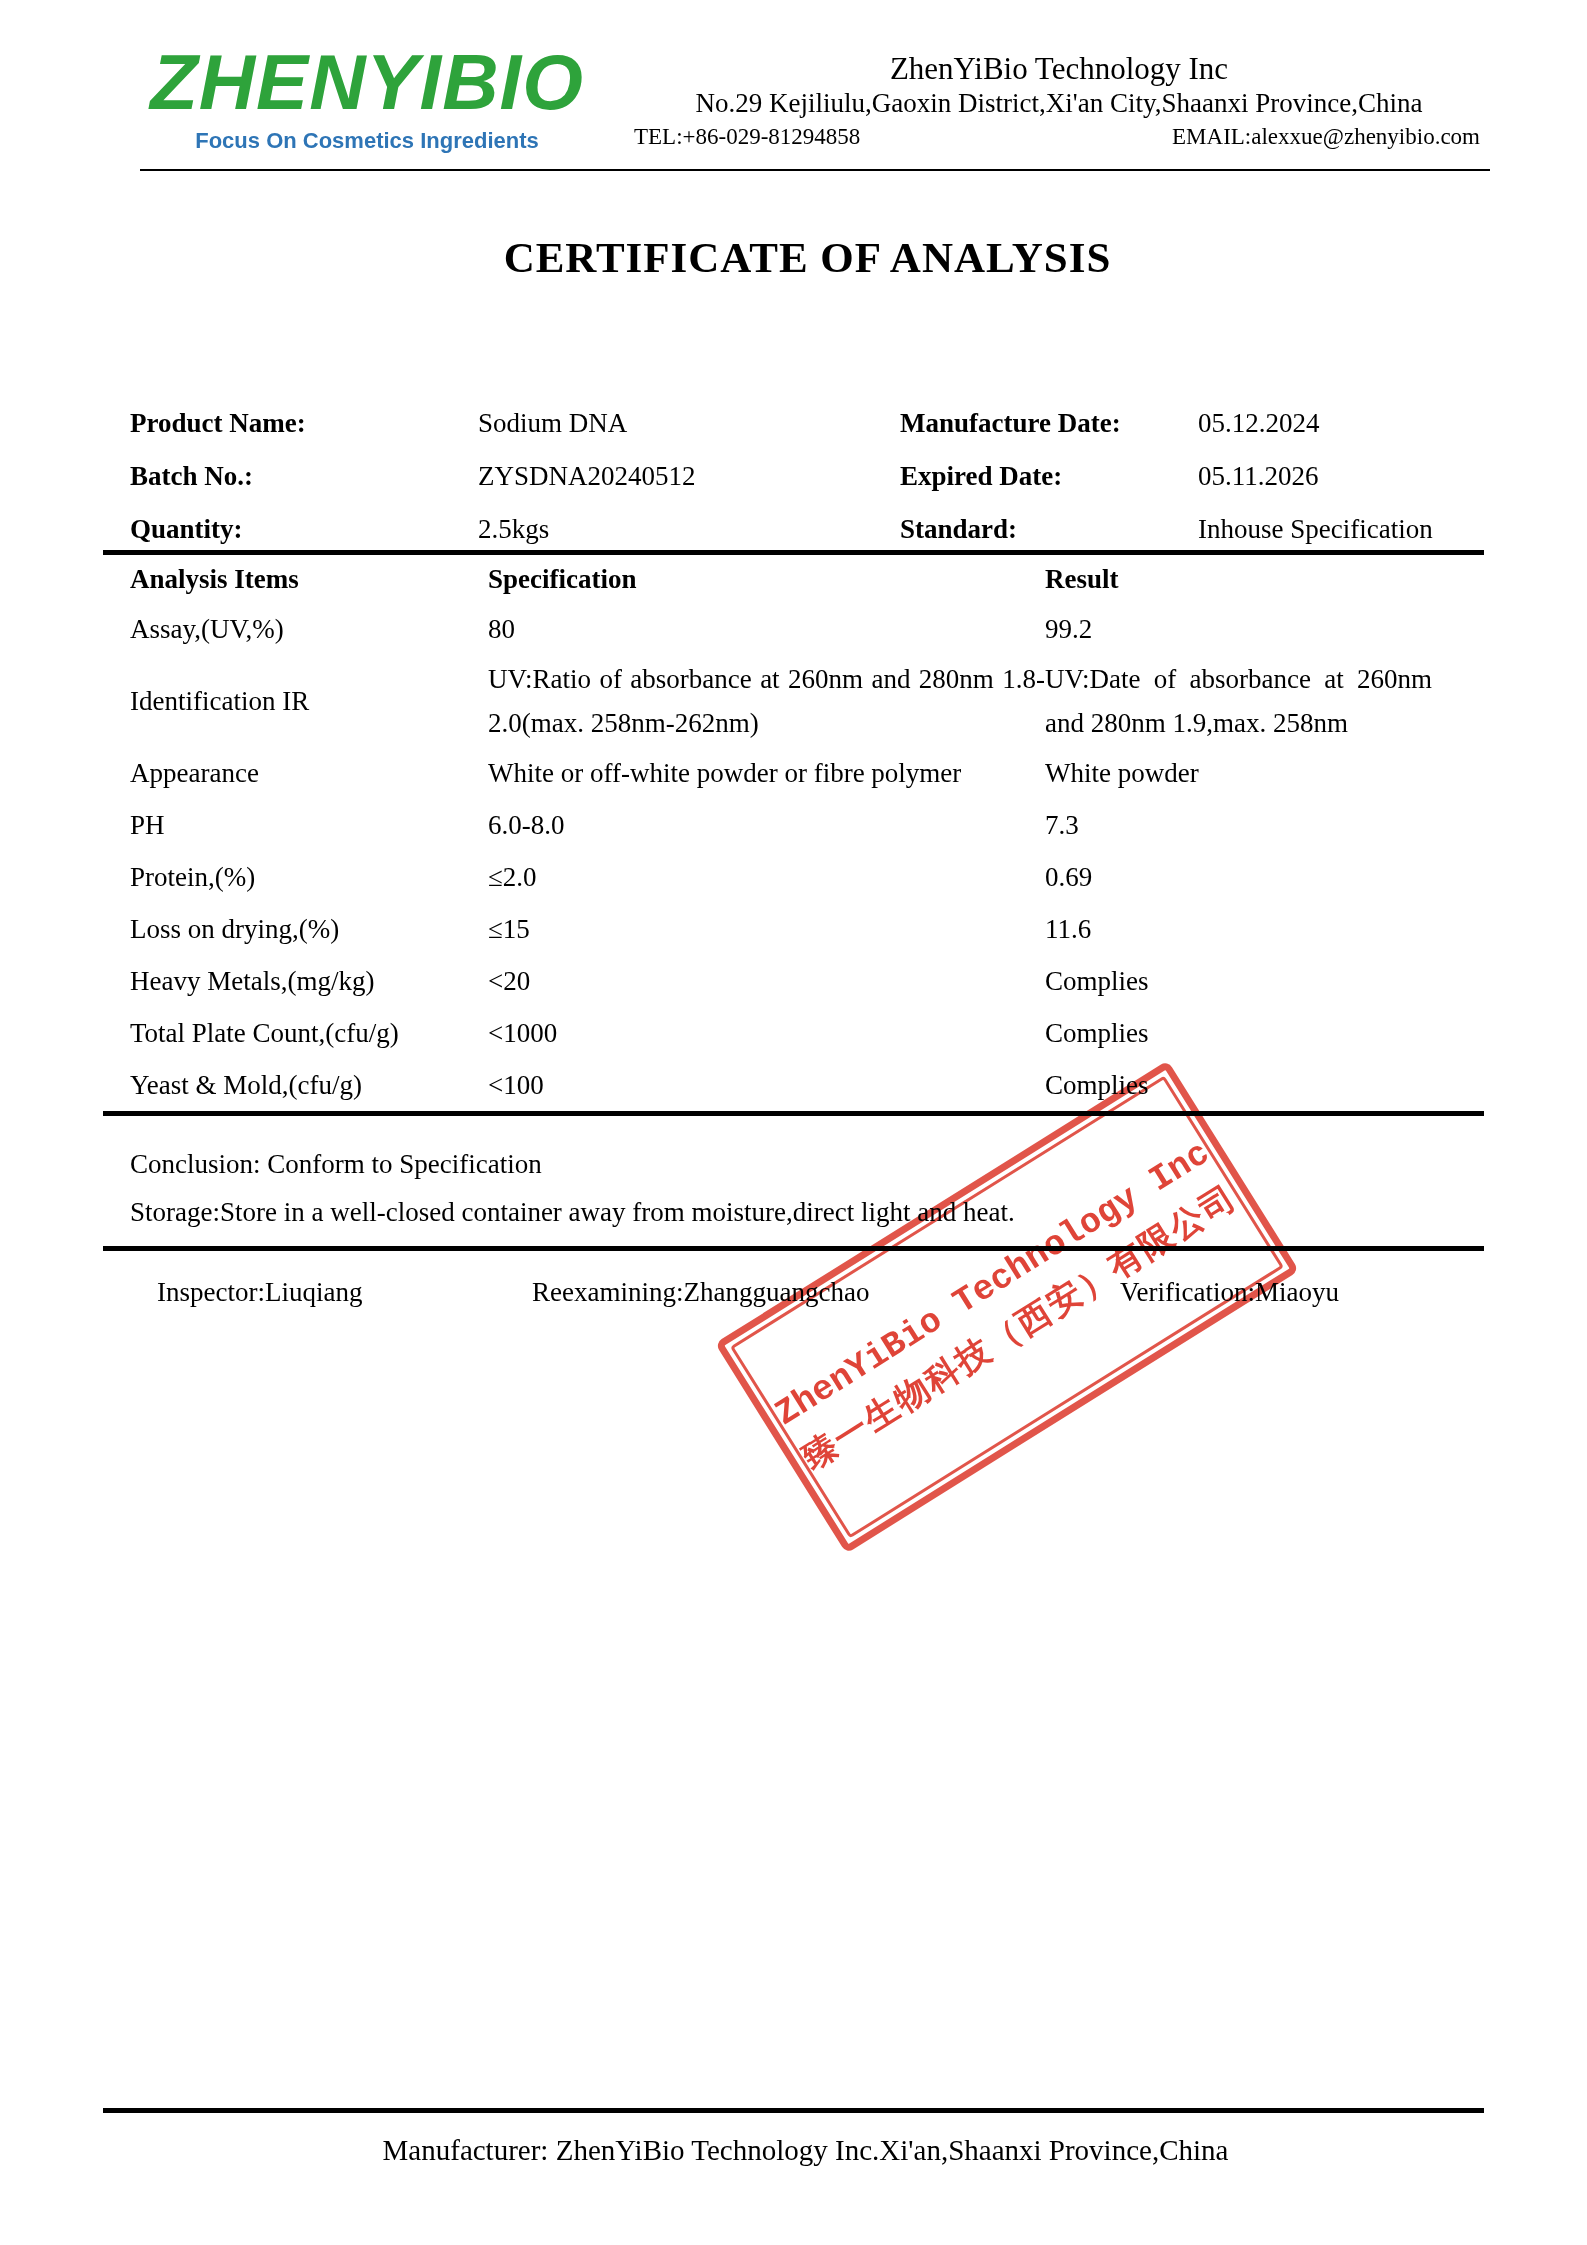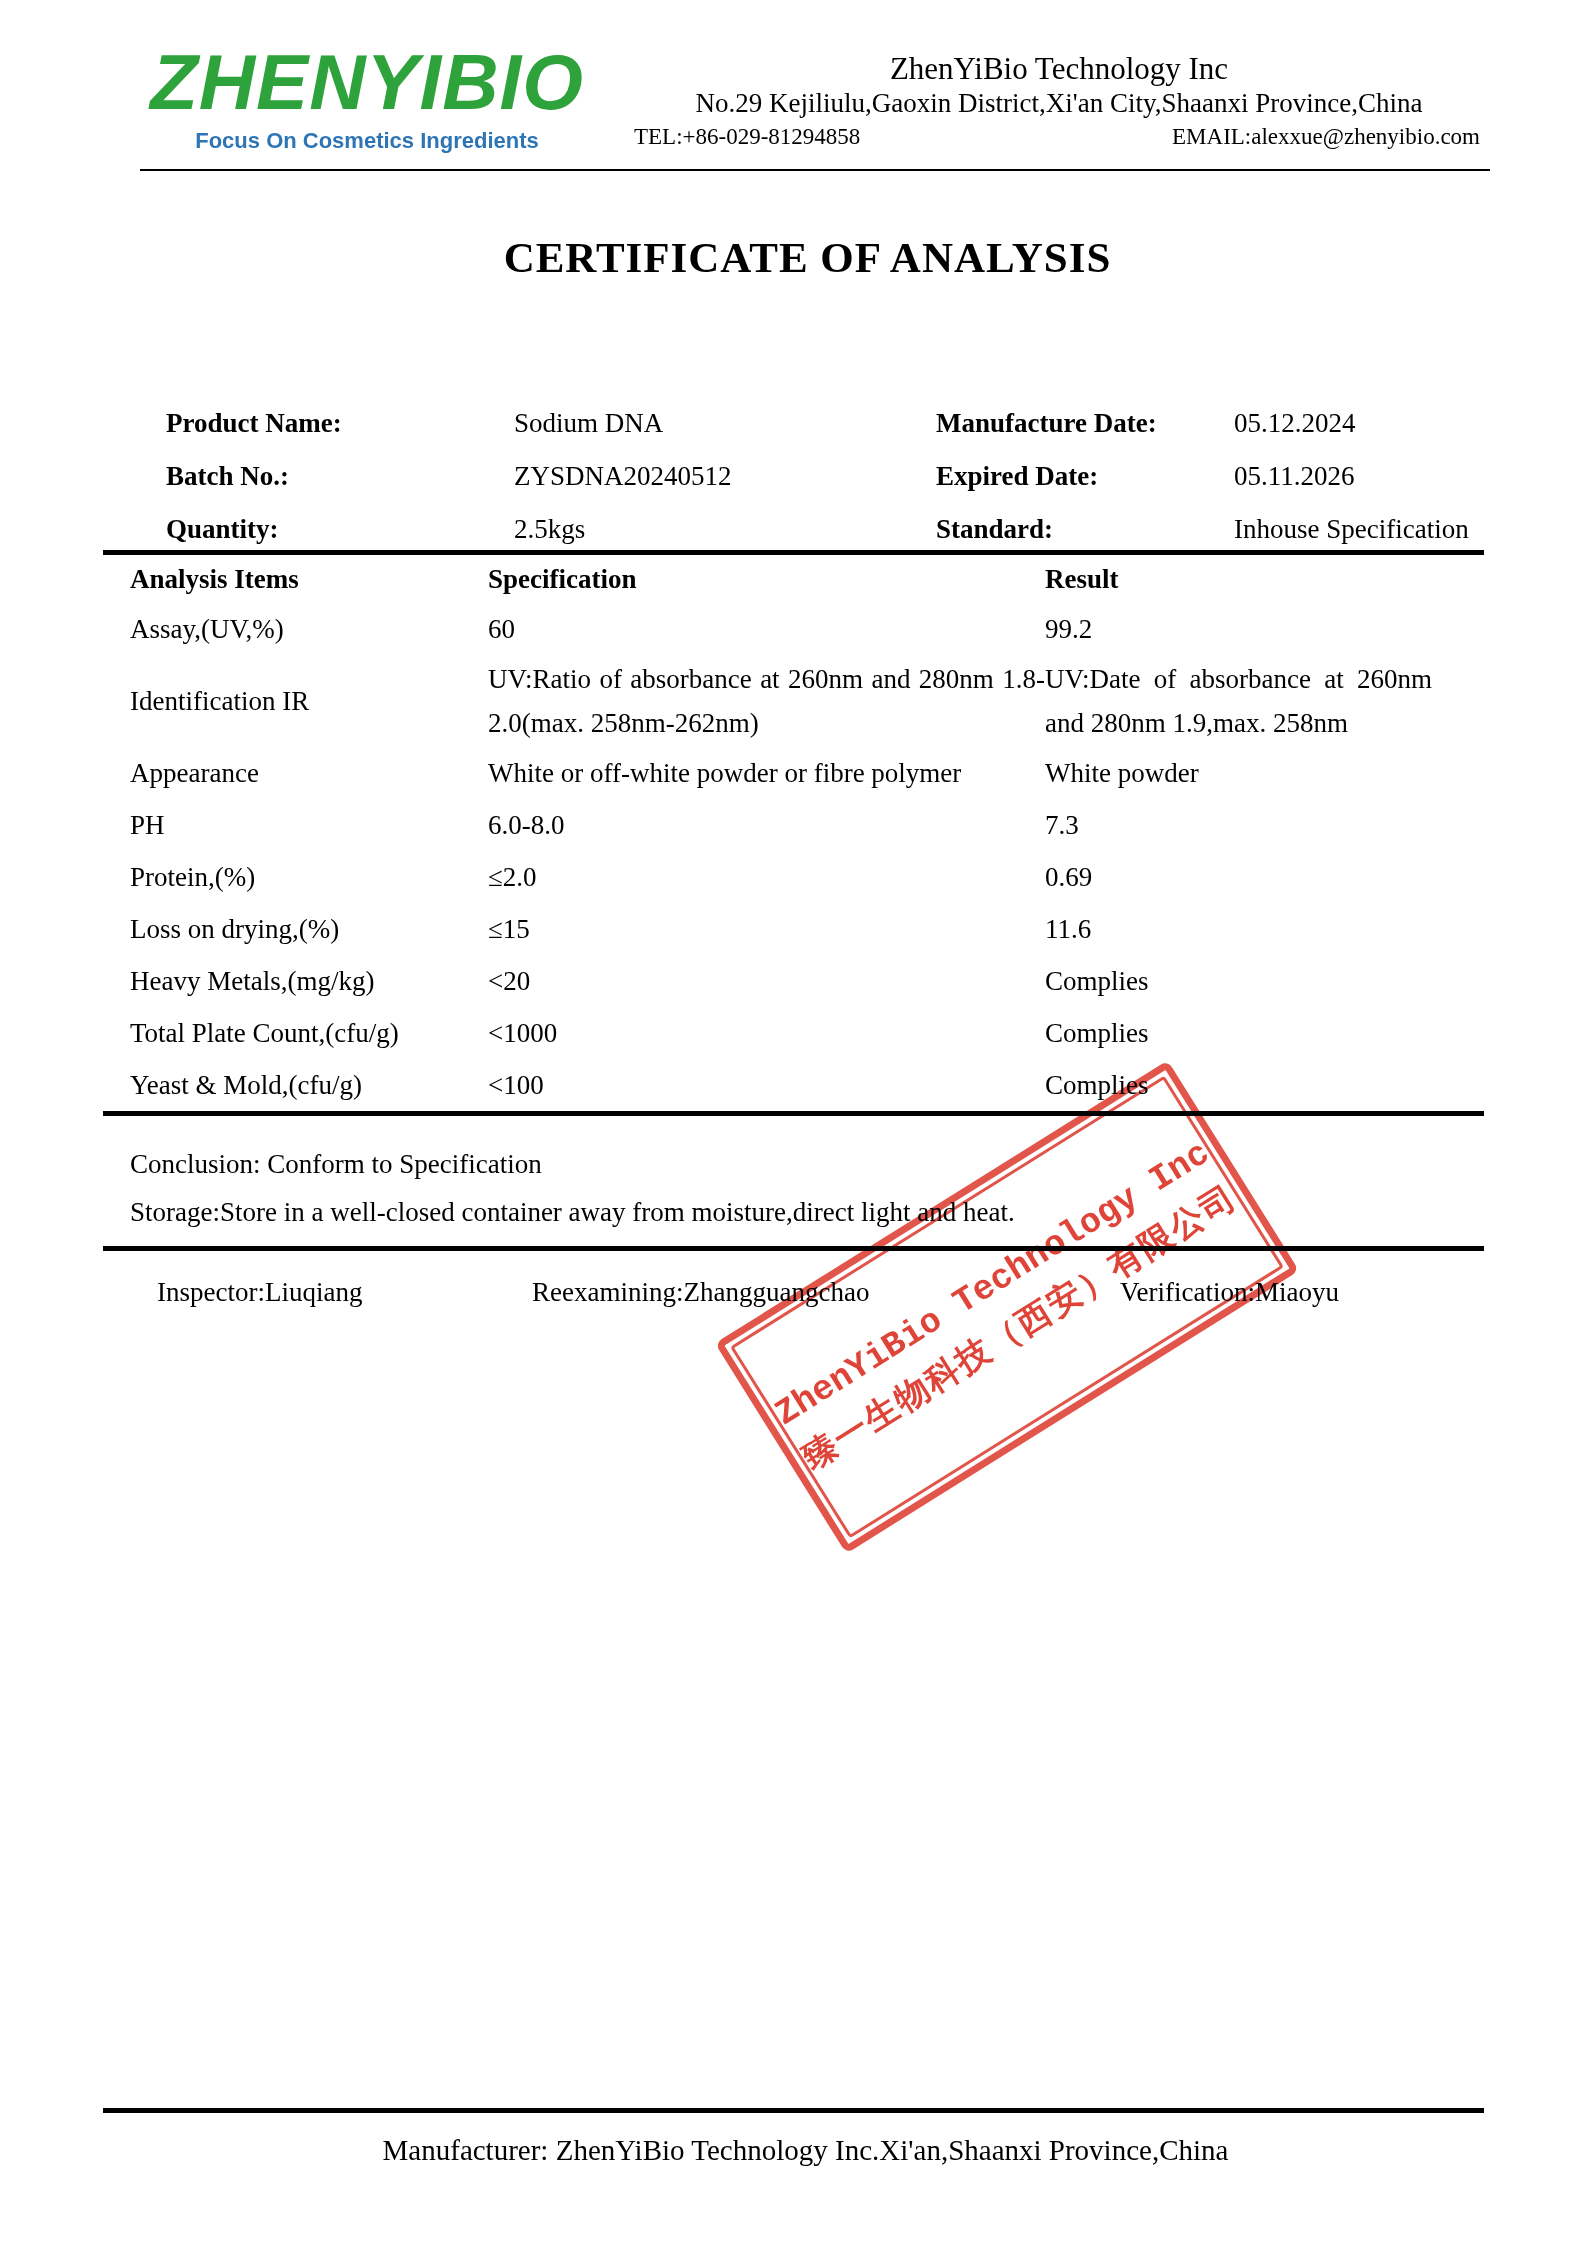--- a/index.html
+++ b/index.html
@@ -20,21 +20,21 @@
   .header-right{position:absolute;left:628px;top:52px;width:862px;text-align:center;}
   .hr-company{font-size:31px;line-height:34px;}
   .hr-address{font-size:27px;line-height:34px;}
   .hr-contact{display:flex;justify-content:space-between;font-size:23px;line-height:34px;padding:0 10px 0 6px;}
   .header-rule{position:absolute;left:140px;top:169px;width:1350px;height:2px;background:#000;}
   
   .title{position:absolute;top:233px;left:14px;width:100%;text-align:center;
          font-size:43px;font-weight:bold;letter-spacing:1px;}
   
   .info{position:absolute;left:130px;top:397px;width:1360px;}
-  .info-row{display:grid;grid-template-columns:348px 422px 298px 1fr;height:53px;align-items:center;font-size:27px;margin-left:36px;}
+  .info-row{display:grid;grid-template-columns:348px 422px 298px 1fr;height:53px;align-items:center;font-size:27px;}
   .info-label{font-weight:bold;}
   
   .analysis{position:absolute;left:103px;top:550px;width:1381px;border-top:5px solid #000;border-bottom:5px solid #000;}
   .t-row{display:grid;grid-template-columns:358px 557px 1fr;padding-left:27px;align-content:center;align-items:center;min-height:52px;font-size:27px;}
   .t-head{font-weight:bold;min-height:48px;}
   .t-row .cell{line-height:44px;}
   .t-row.tall{min-height:92px;}
   .t-row.tall .justify{text-align:justify;}
   .col-result{padding-right:52px;}
   
@@ -107,21 +107,21 @@
   </div>
 
   <div class="analysis">
     <div class="t-row t-head">
       <span class="cell">Analysis Items</span>
       <span class="cell">Specification</span>
       <span class="cell">Result</span>
     </div>
     <div class="t-row">
       <span class="cell">Assay,(UV,%)</span>
-      <span class="cell">60</span>
+      <span class="cell">80</span>
       <span class="cell col-result">99.2</span>
     </div>
     <div class="t-row tall">
       <span class="cell">Identification IR</span>
       <span class="cell justify">UV:Ratio of absorbance at 260nm and 280nm 1.8-2.0(max. 258nm-262nm)</span>
       <span class="cell justify col-result">UV:Date of absorbance at 260nm and 280nm 1.9,max. 258nm</span>
     </div>
     <div class="t-row">
       <span class="cell">Appearance</span>
       <span class="cell">White or off-white powder or fibre polymer</span>

